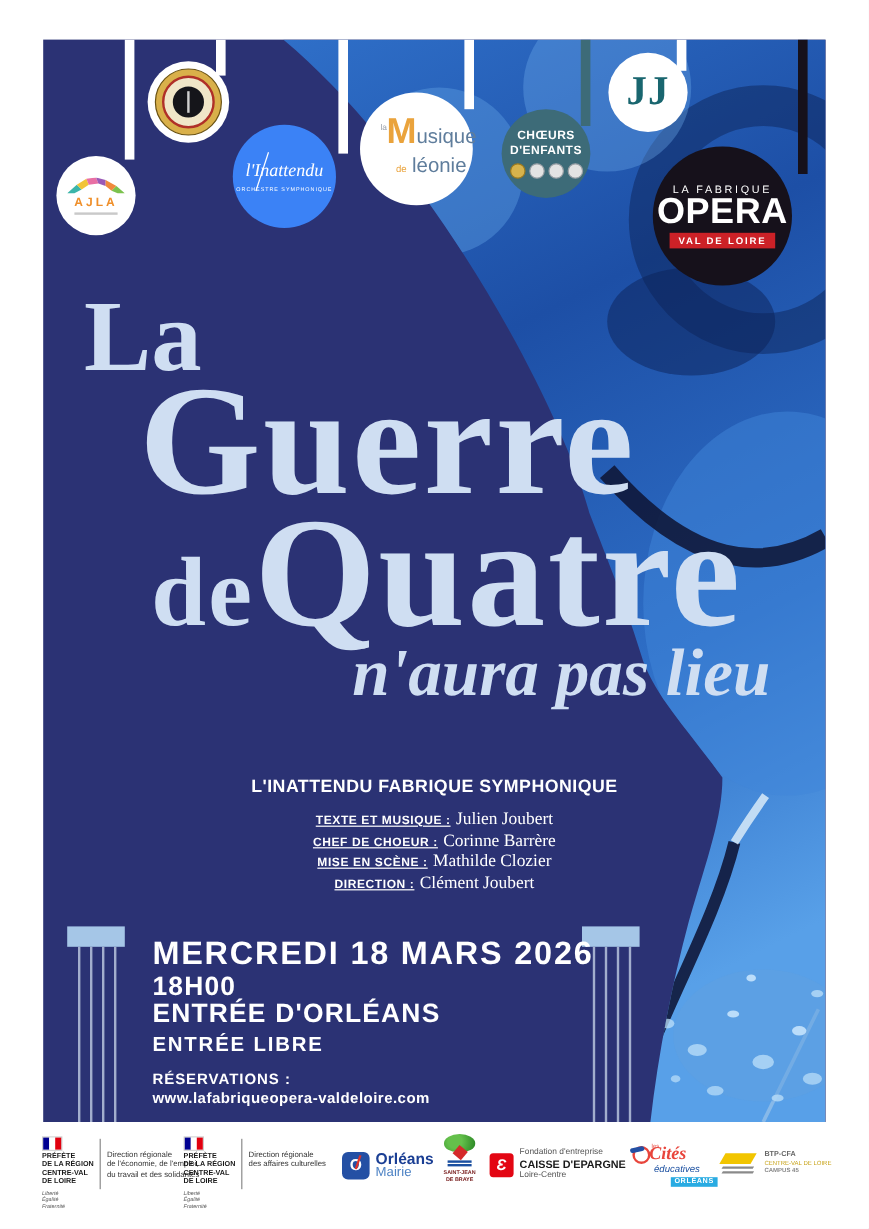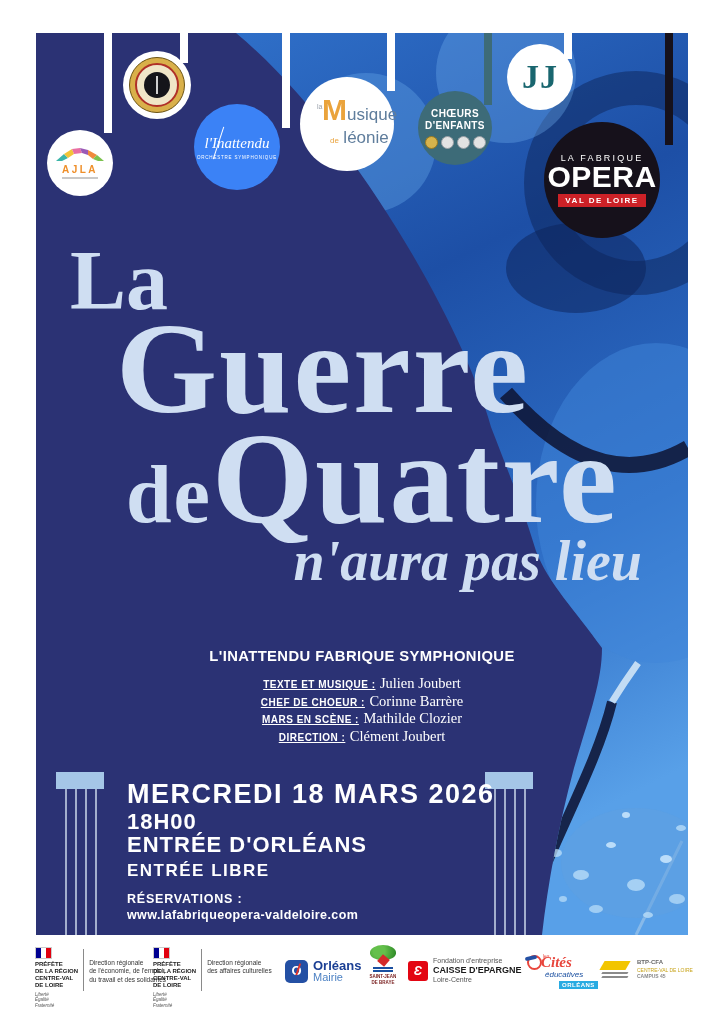--- a/index.html
+++ b/index.html
@@ -239,21 +239,21 @@
     <div class="serifb t-la">La</div>
     <div class="serifb t-guerre">Guerre</div>
     <div class="serifb t-sub">n'aura pas lieu</div>
     <div class="serifb t-dq"><span class="t-de">de</span><span>Quatre</span></div>
 
     <div class="ens" style="top:615px;">L'INATTENDU FABRIQUE SYMPHONIQUE</div>
 
     <div class="credits">
       <div class="cr-line"><span class="cr-label">TEXTE ET MUSIQUE :</span> <span class="cr-name">Julien Joubert</span></div>
       <div class="cr-line"><span class="cr-label">CHEF DE CHOEUR :</span> <span class="cr-name">Corinne Barrère</span></div>
-      <div class="cr-line"><span class="cr-label">MARS EN SCÈNE :</span> <span class="cr-name">Mathilde Clozier</span></div>
+      <div class="cr-line"><span class="cr-label">MISE EN SCÈNE :</span> <span class="cr-name">Mathilde Clozier</span></div>
       <div class="cr-line"><span class="cr-label">DIRECTION :</span> <span class="cr-name">Clément Joubert</span></div>
     </div>
 
     <div class="colcap" style="left:20px;top:739px;"></div>
     <div class="colline" style="left:29px;top:756px;height:146px;"></div>
     <div class="colline" style="left:39px;top:756px;height:146px;"></div>
     <div class="colline" style="left:49px;top:756px;height:146px;"></div>
     <div class="colline" style="left:59px;top:756px;height:146px;"></div>
     <div class="colcap" style="left:449px;top:739px;"></div>
     <div class="colline" style="left:458px;top:756px;height:146px;"></div>

